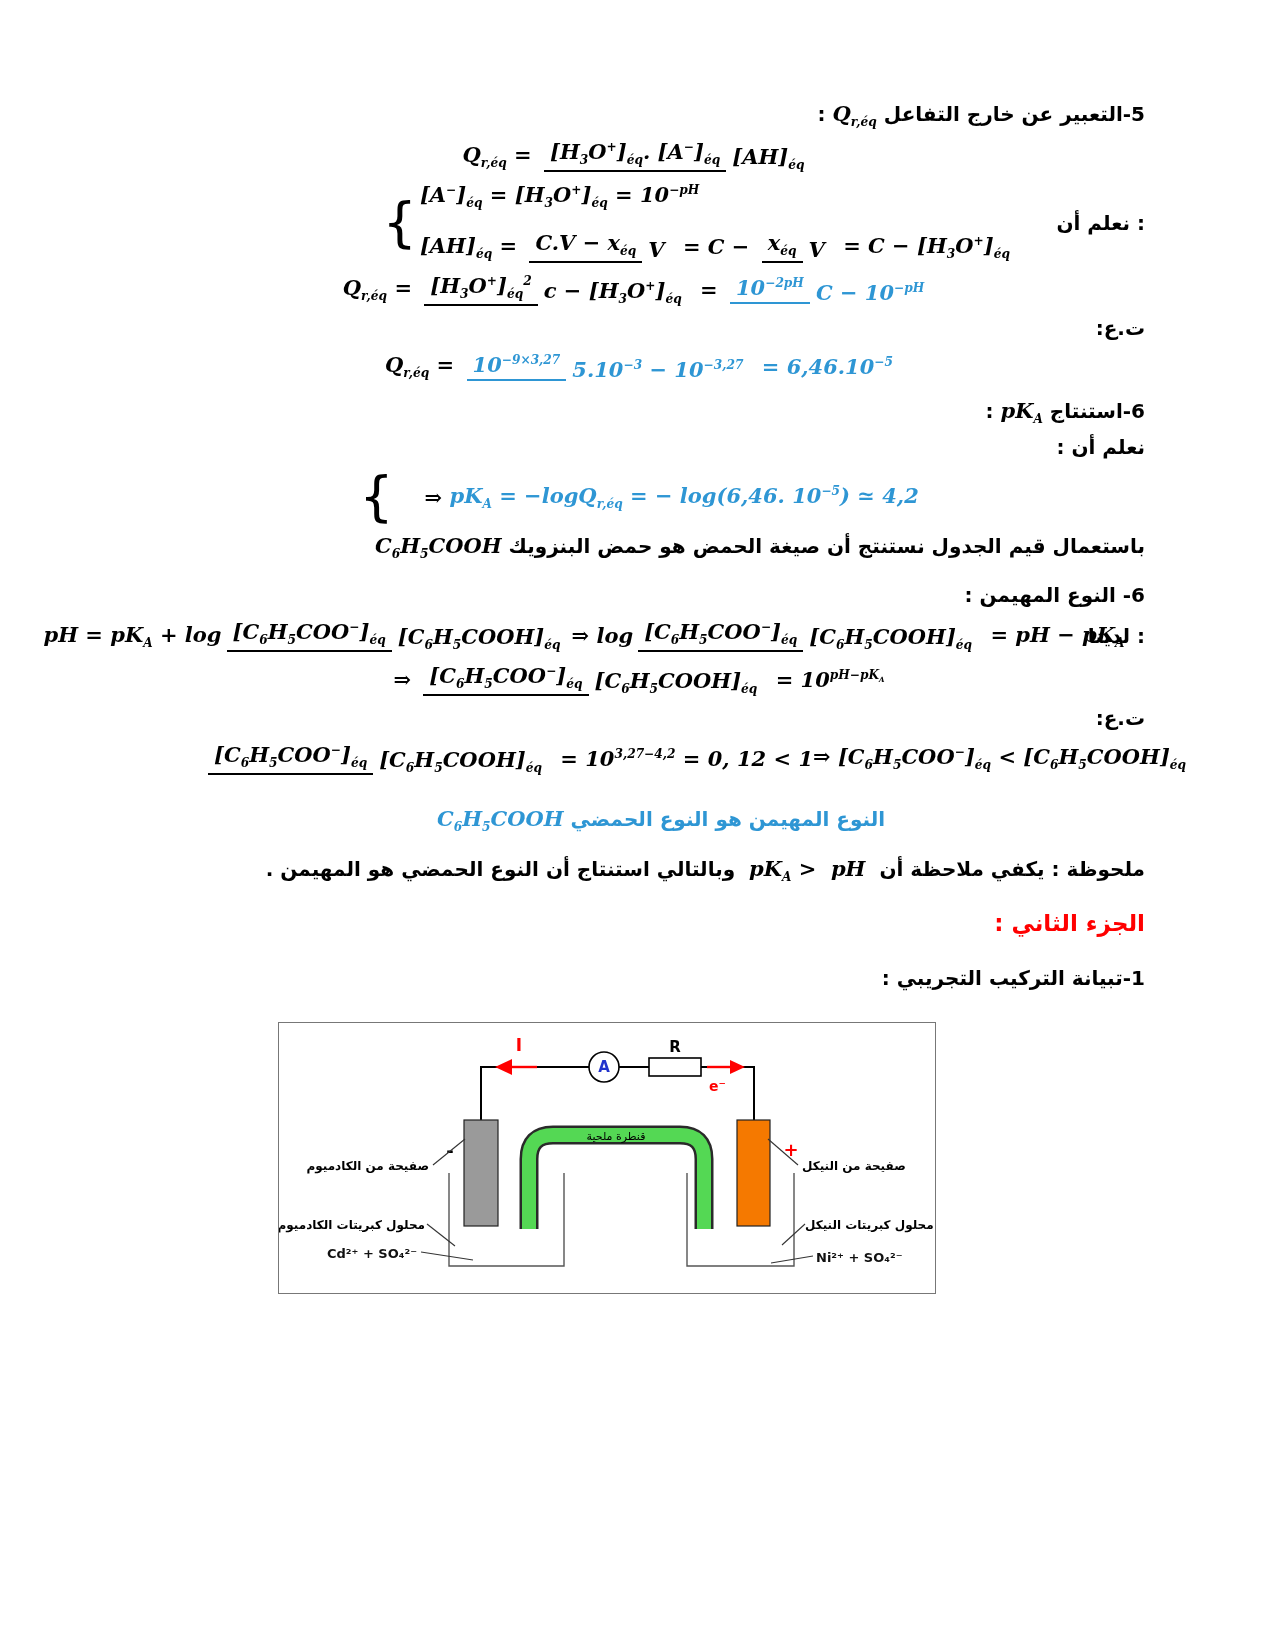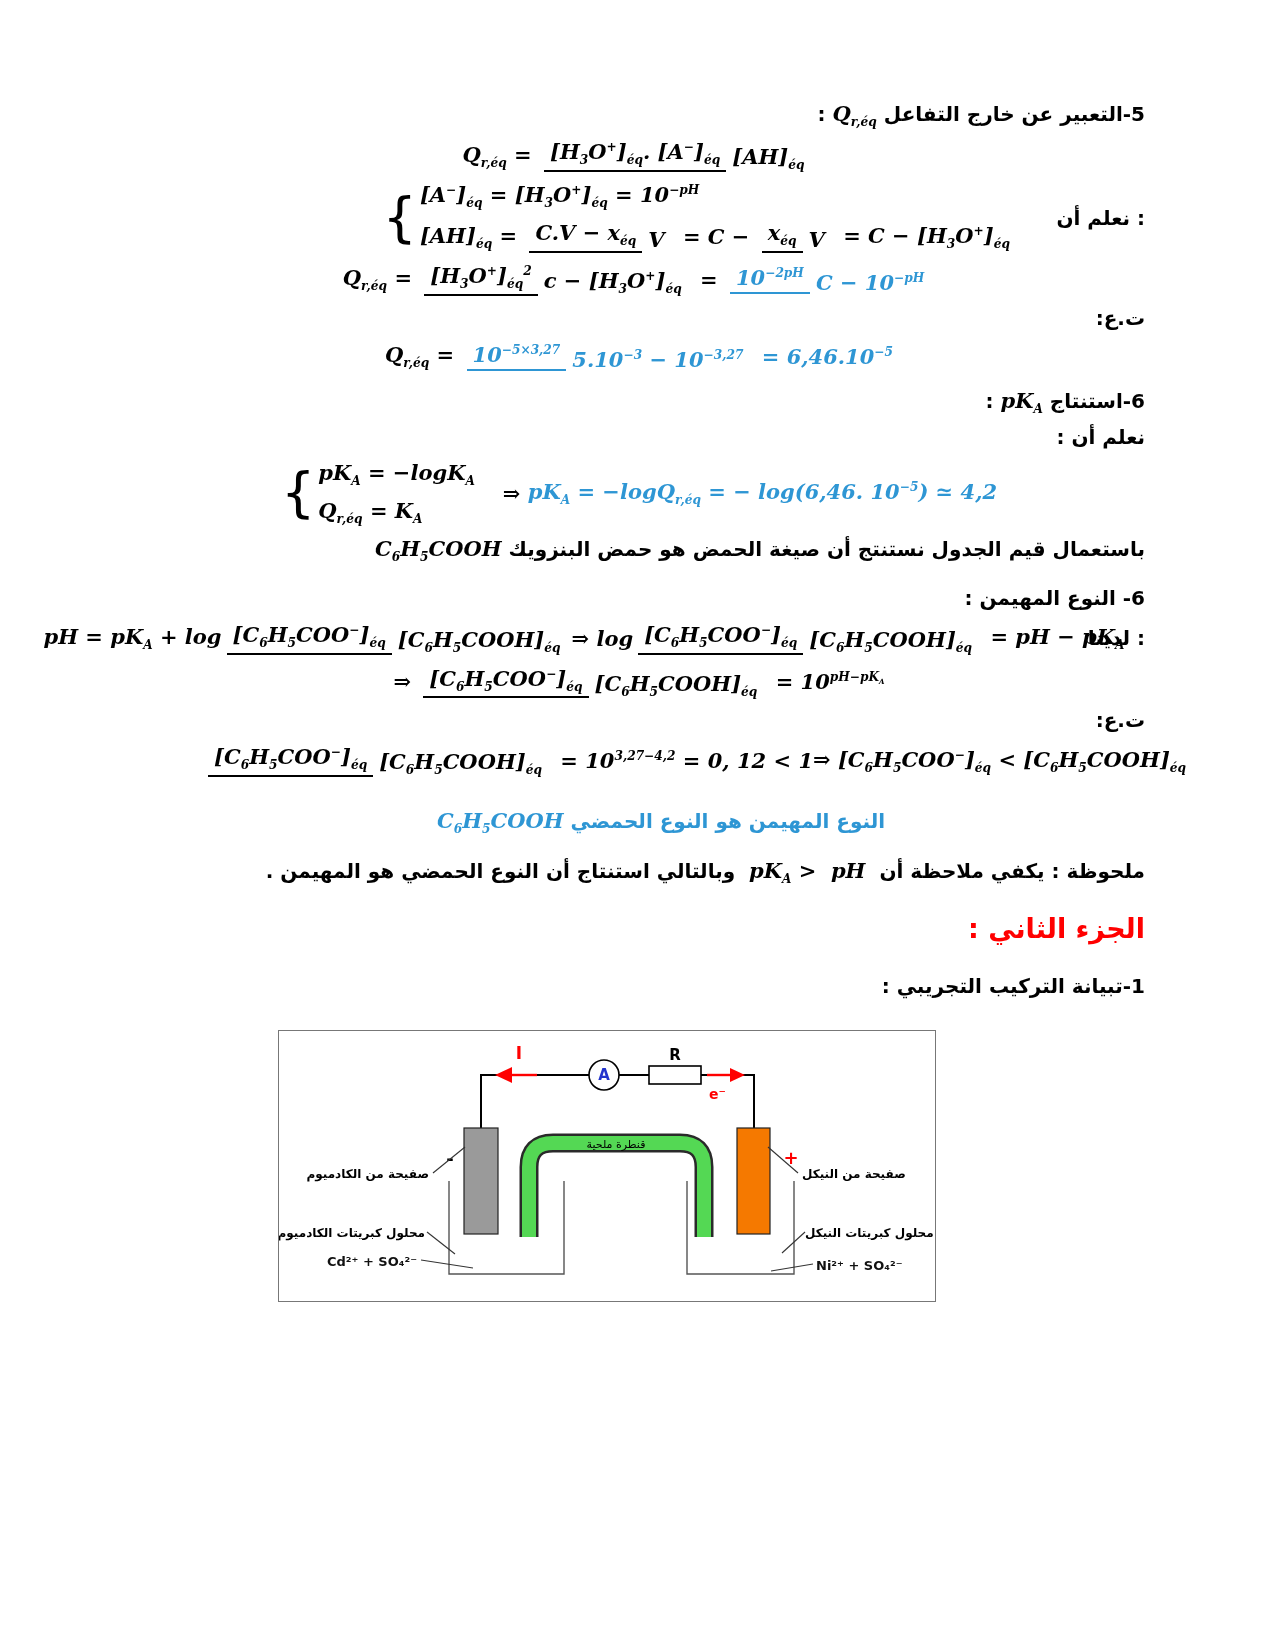--- a/index.html
+++ b/index.html
@@ -19,21 +19,21 @@
      font-size:21px;direction:ltr;unicode-bidi:isolate;white-space:pre}
   .m sub,.m sup{font-size:0.58em;font-weight:700}
   .frac{display:inline-flex;align-items:center;vertical-align:middle;
         margin:0 5px;line-height:1.2}
   .frac>.num{padding:0 6px 2px;border-bottom:2px solid currentColor;display:inline-flex;align-items:center}
   .frac>.den{padding:6px 6px 0;display:inline-flex;align-items:center}
   .frac.sm{font-size:0.74em}
   .cases{display:inline-flex;align-items:center}
   .cases>.brace{font-size:54px;line-height:1;font-weight:400;font-style:normal;
                 font-family:"DejaVu Sans",sans-serif;margin-right:3px}
-  .cases>.rows{display:inline-flex;flex-direction:column;gap:10px;align-items:flex-start}
+  .cases>.rows{display:inline-flex;flex-direction:column;gap:20px;align-items:flex-start}
   .crow{display:inline-flex;align-items:center}
   .blue{color:var(--blue)}
   .red{color:var(--red)}
   .sp{display:inline-block;height:1px}
   .diagram-box{margin:30px 0 0 145px;width:658px;border:1.3px solid #777;background:#fff}
   svg{display:block}
   .wire{stroke:#000;stroke-width:2;fill:none}
   .redline{stroke:var(--red);stroke-width:2.4}
   .redfill{fill:var(--red)}
   .meter{fill:#fff;stroke:#000;stroke-width:1.6}
@@ -123,41 +123,33 @@
           <span class="den">
             <span class="m">C − 10<sup>−pH</sup></span>
           </span>
         </span>
       </div>
       <div dir="rtl" class="frow rtl right"><span class="ar">ت.ع:</span></div>
       <div class="frow flex center">
         <span class="m">Q<sub>r,éq</sub> = </span>
         <span class="frac blue">
           <span class="num">
-            <span class="m">10<sup>−5×3,27</sup></span>
+            <span class="m">10<sup>−9×3,27</sup></span>
           </span>
           <span class="den">
             <span class="m">5.10<sup>−3</sup> − 10<sup>−3,27</sup></span>
           </span>
         </span>
         <span class="m blue"> = 6,46.10<sup>−5</sup></span>
       </div>
       <div dir="rtl" class="frow rtl right" style="margin-top: 16px;"><span class="ar">6-استنتاج </span><span class="m">pK<sub>A</sub></span><span class="ar"> :</span></div>
       <div dir="rtl" class="frow rtl right"><span class="ar">نعلم أن :</span></div>
       <div class="frow flex center">
         <span class="cases">
           <span class="brace">{</span>
-          <span class="rows">
-            <span class="crow">
-              <span class="m">pK<sub>A</sub> = −logK<sub>A</sub></span>
-            </span>
-            <span class="crow">
-              <span class="m">Q<sub>r,éq</sub> = K<sub>A</sub></span>
-            </span>
-          </span>
         </span>
         <span class="sp" style="width: 28px;"></span>
         <span class="m">⇒ </span>
         <span class="m blue">pK<sub>A</sub> = −logQ<sub>r,éq</sub> = − log(6,46. 10<sup>−5</sup>) ≃ 4,2</span>
       </div>
       <div dir="rtl" class="frow rtl right"><span class="ar">باستعمال قيم الجدول نستنتج أن صيغة الحمض هو حمض البنزويك </span><span class="m">C<sub>6</sub>H<sub>5</sub>COOH</span></div>
       <div dir="rtl" class="frow rtl right" style="margin-top: 22px;"><span class="ar">6- النوع المهيمن :</span></div>
       <div class="frow flex center" style="margin-top: 4px; padding-right: 110px;">
         <span class="m">pH = pK<sub>A</sub> + log</span>
         <span class="frac sm">
@@ -202,21 +194,21 @@
           <span class="den">
             <span class="m">[C<sub>6</sub>H<sub>5</sub>COOH]<sub>éq</sub></span>
           </span>
         </span>
         <span class="m"> = 10<sup>3,27−4,2</sup> = 0, 12 &lt; 1</span>
         <span class="sp" style="width: 14px;"></span>
         <span class="m">⇒ [C<sub>6</sub>H<sub>5</sub>COO<sup>−</sup>]<sub>éq</sub> &lt; [C<sub>6</sub>H<sub>5</sub>COOH]<sub>éq</sub></span>
       </div>
       <div dir="rtl" class="frow rtl right" style="margin-top: 30px; padding-right: 260px;"><span class="ar blue">النوع المهيمن هو النوع الحمضي </span><span class="m blue">C<sub>6</sub>H<sub>5</sub>COOH</span></div>
       <div dir="rtl" class="frow rtl right" style="margin-top: 22px;"><span class="ar">ملحوظة : يكفي ملاحظة أن  </span><span class="m">pK<sub>A</sub> &gt;  pH</span><span class="ar">  وبالتالي استنتاج أن النوع الحمضي هو المهيمن .</span></div>
-      <div dir="rtl" class="frow rtl right" style="margin-top: 26px;"><span class="ar red" style="font-size: 27px;">الجزء الثاني :</span></div>
+      <div dir="rtl" class="frow rtl right" style="margin-top: 26px;"><span class="ar red" style="font-size: 23px;">الجزء الثاني :</span></div>
       <div dir="rtl" class="frow rtl right" style="margin-top: 30px;"><span class="ar">1-تبيانة التركيب التجريبي :</span></div>
     </div>
 
   <div class="diagram-box">
     <svg viewBox="0 0 656 270" width="656" height="270">
 
       <path class="wire" d="M202 100 V44 H475 V100"></path>
 
       <line class="redline" x1="232" y1="44" x2="258" y2="44"></line>
       <polygon class="redfill" points="216,44 233,36 233,52"></polygon>

